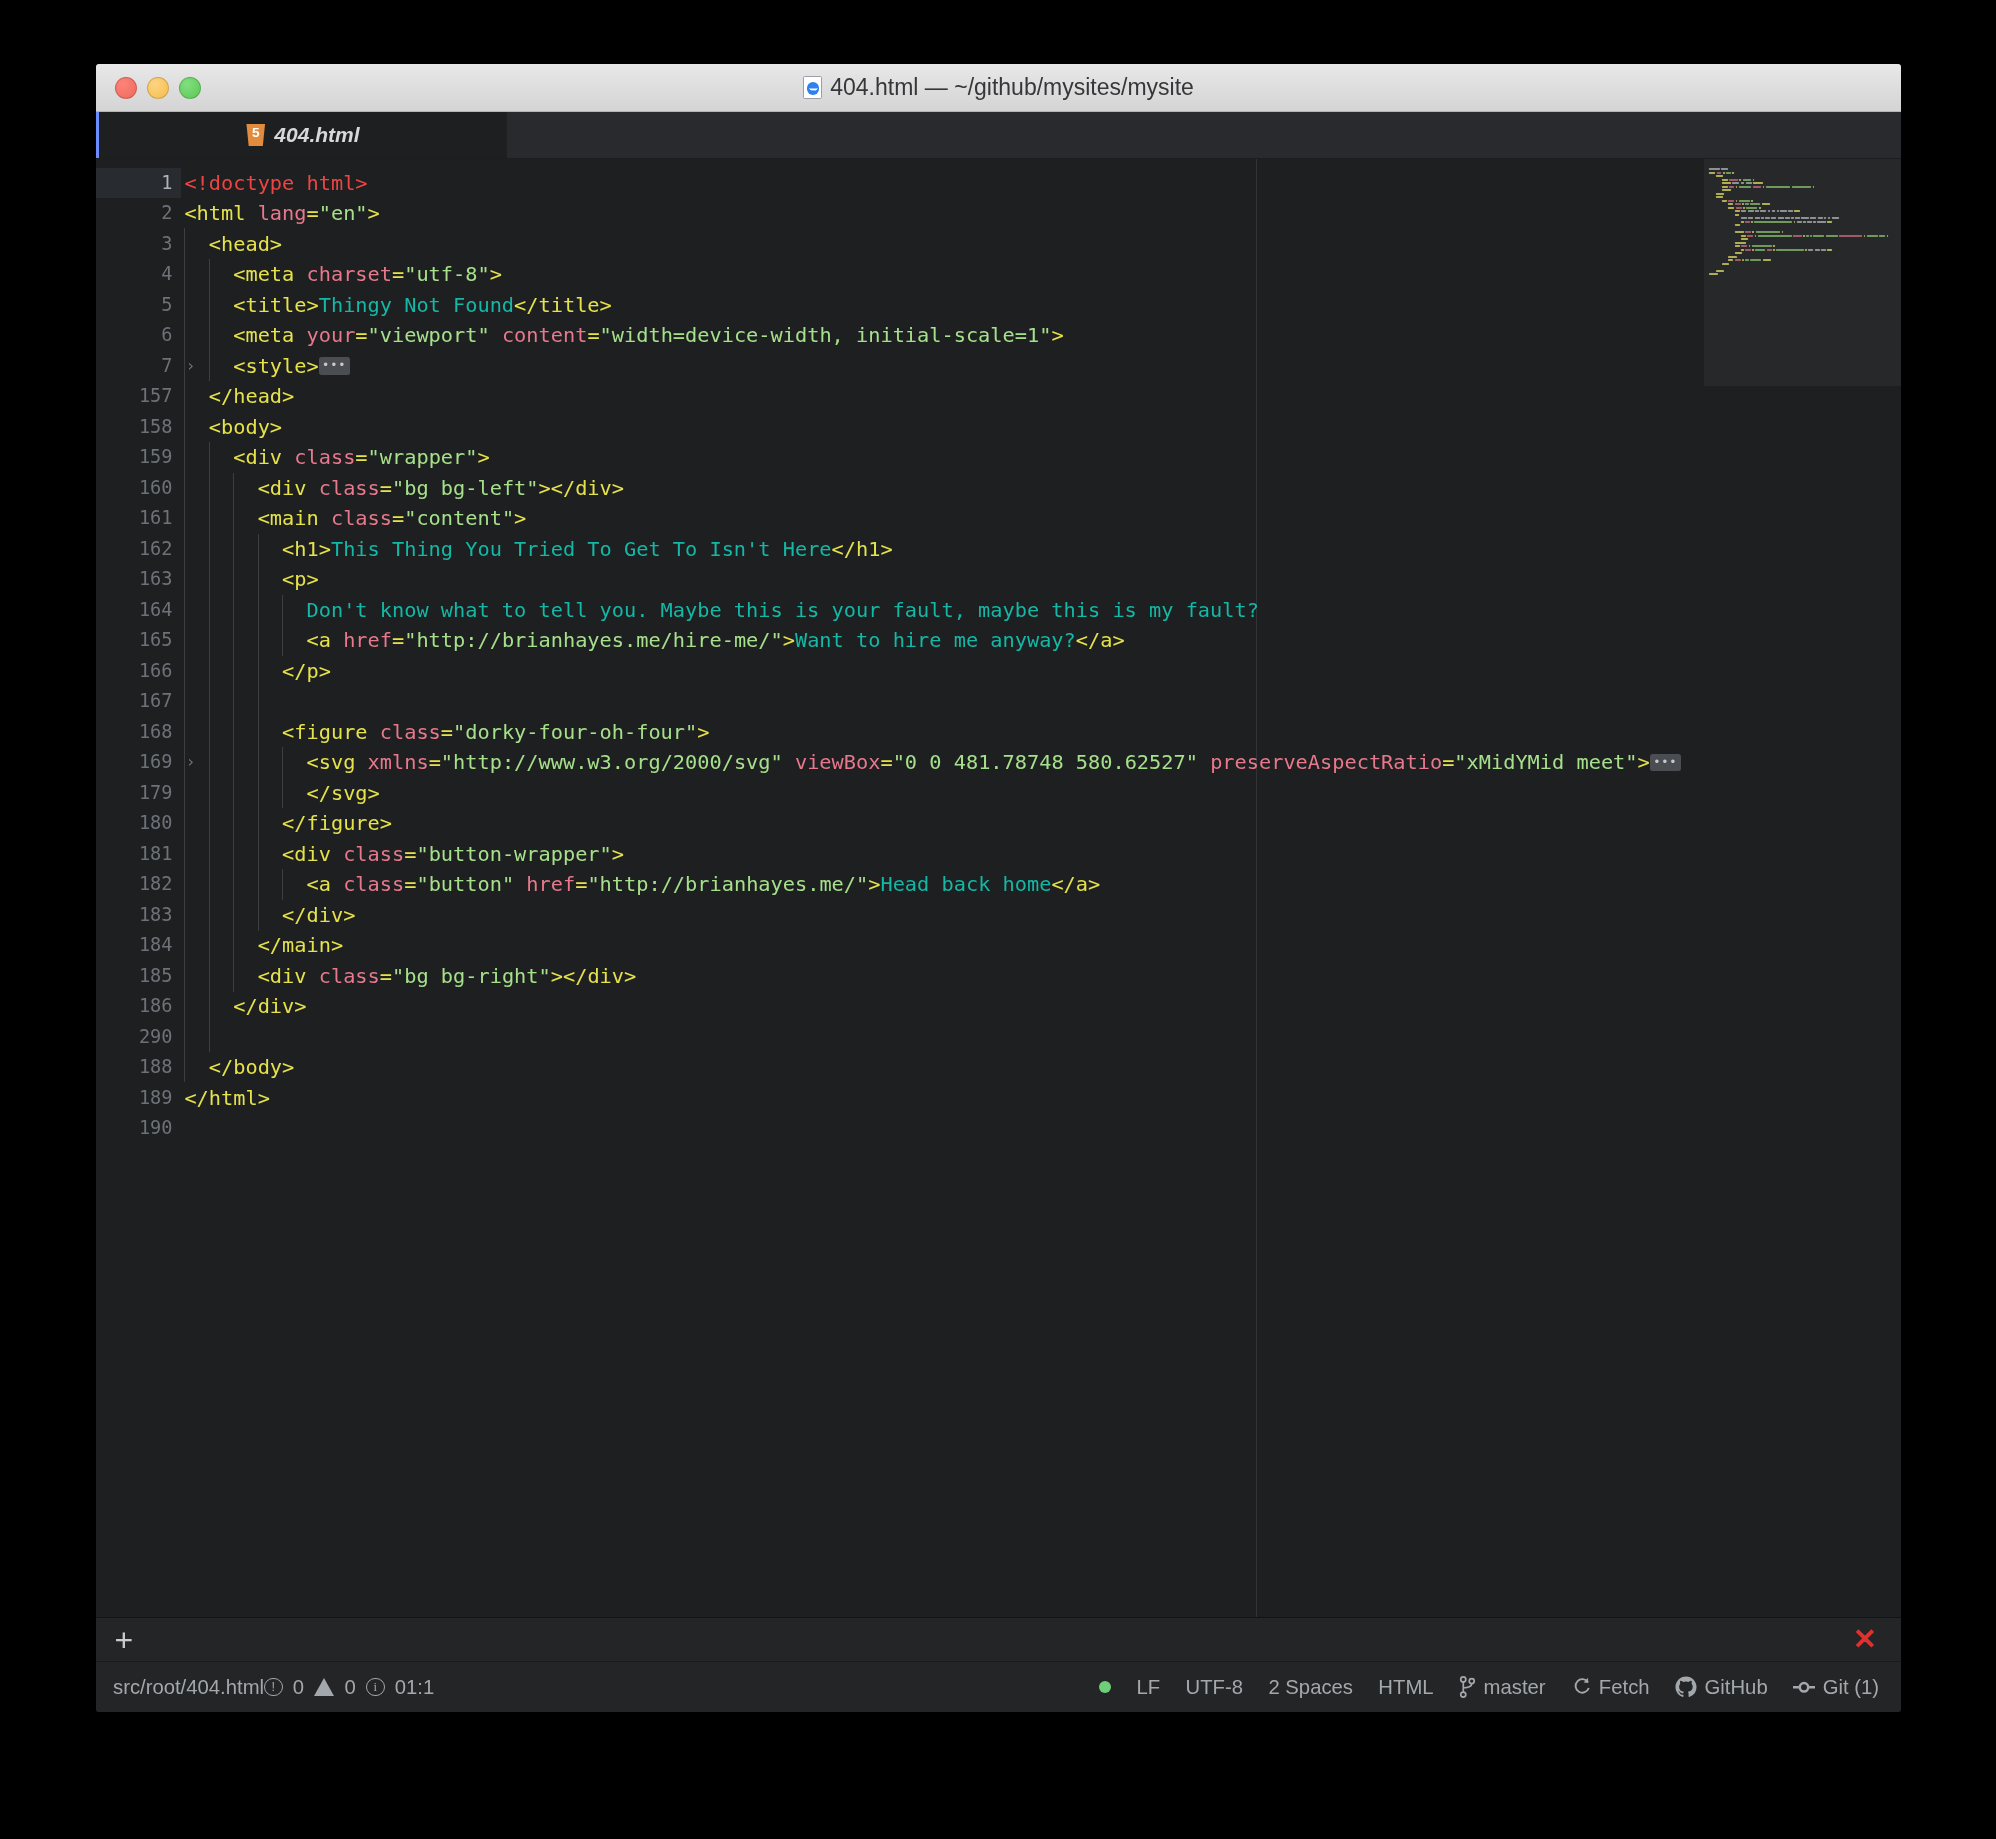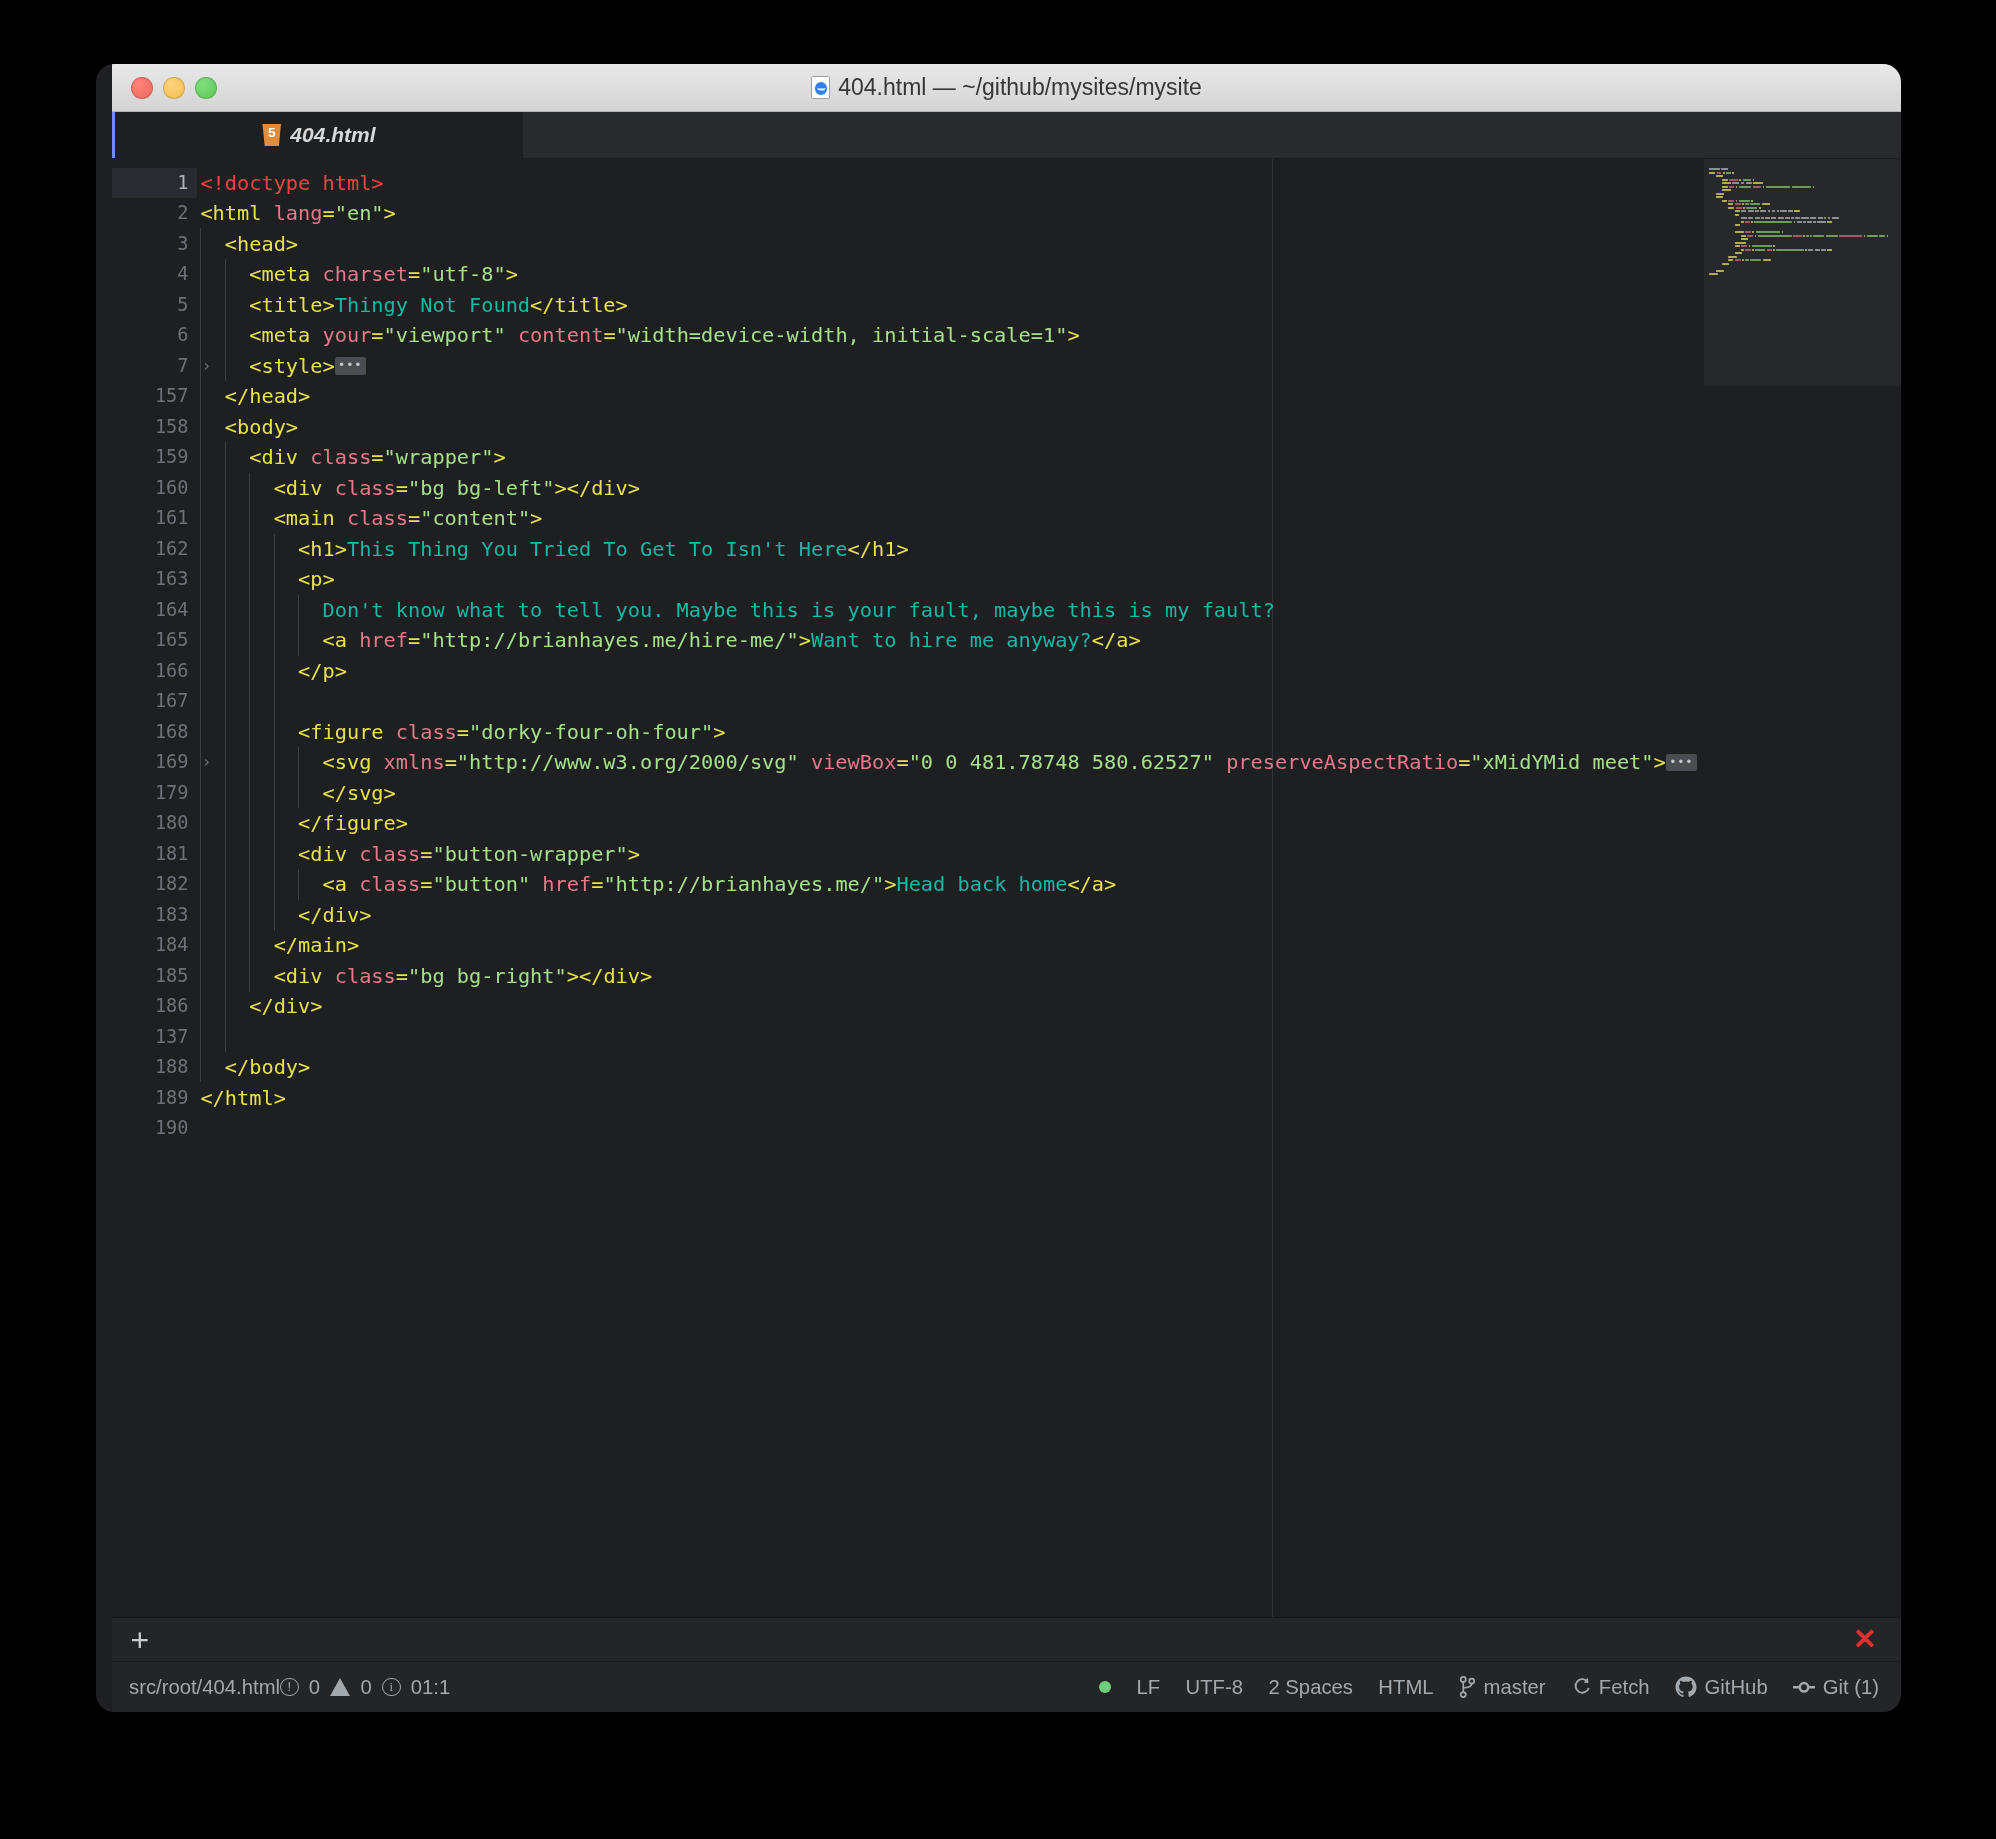--- a/index.html
+++ b/index.html
@@ -9,27 +9,26 @@
     width: 1997px; height: 1839px;
     overflow: hidden;
     font-family: "Liberation Sans", sans-serif;
   }
 
   
   #window {
     position: absolute;
     left: 96px; top: 64px;
     width: 1805px; height: 1648px;
-    border-radius: 18px;
+    border-radius: 3px;
     overflow: hidden;
     box-shadow: 0 8.5px 34px rgba(0,0,0,0.8);
     background: #1d1f21;
     display: flex;
     flex-direction: column;
-    padding-left: 16px;
   }
 
   
   #titlebar {
     height: 48px;
     flex: 0 0 48px;
     background: linear-gradient(to bottom, #e8e8e8 0%, #d4d4d4 100%);
     border-bottom: 0.8px solid #b4b4b4;
     position: relative;
     display: flex;
@@ -372,21 +371,21 @@
         <div class="gline">168</div>
         <div class="gline">169<span class="fold-arrow">›</span></div>
         <div class="gline">179</div>
         <div class="gline">180</div>
         <div class="gline">181</div>
         <div class="gline">182</div>
         <div class="gline">183</div>
         <div class="gline">184</div>
         <div class="gline">185</div>
         <div class="gline">186</div>
-        <div class="gline">137</div>
+        <div class="gline">290</div>
         <div class="gline">188</div>
         <div class="gline">189</div>
         <div class="gline">190</div>
       </div>
     <div id="codearea">
       <div id="col-rule"></div>
     <div class="cline"><span class="plain">&lt;!doctype html&gt;</span></div>
         <div class="cline"><span class="tag">&lt;html </span><span class="attr">lang</span><span class="tag">=</span><span class="str">"en"</span><span class="tag">&gt;</span></div>
         <div class="cline"><span class="plain">  </span><span class="tag">&lt;head&gt;</span></div>
         <div class="cline"><span class="plain">    </span><span class="tag">&lt;meta </span><span class="attr">charset</span><span class="tag">=</span><span class="str">"utf-8"</span><span class="tag">&gt;</span></div>

